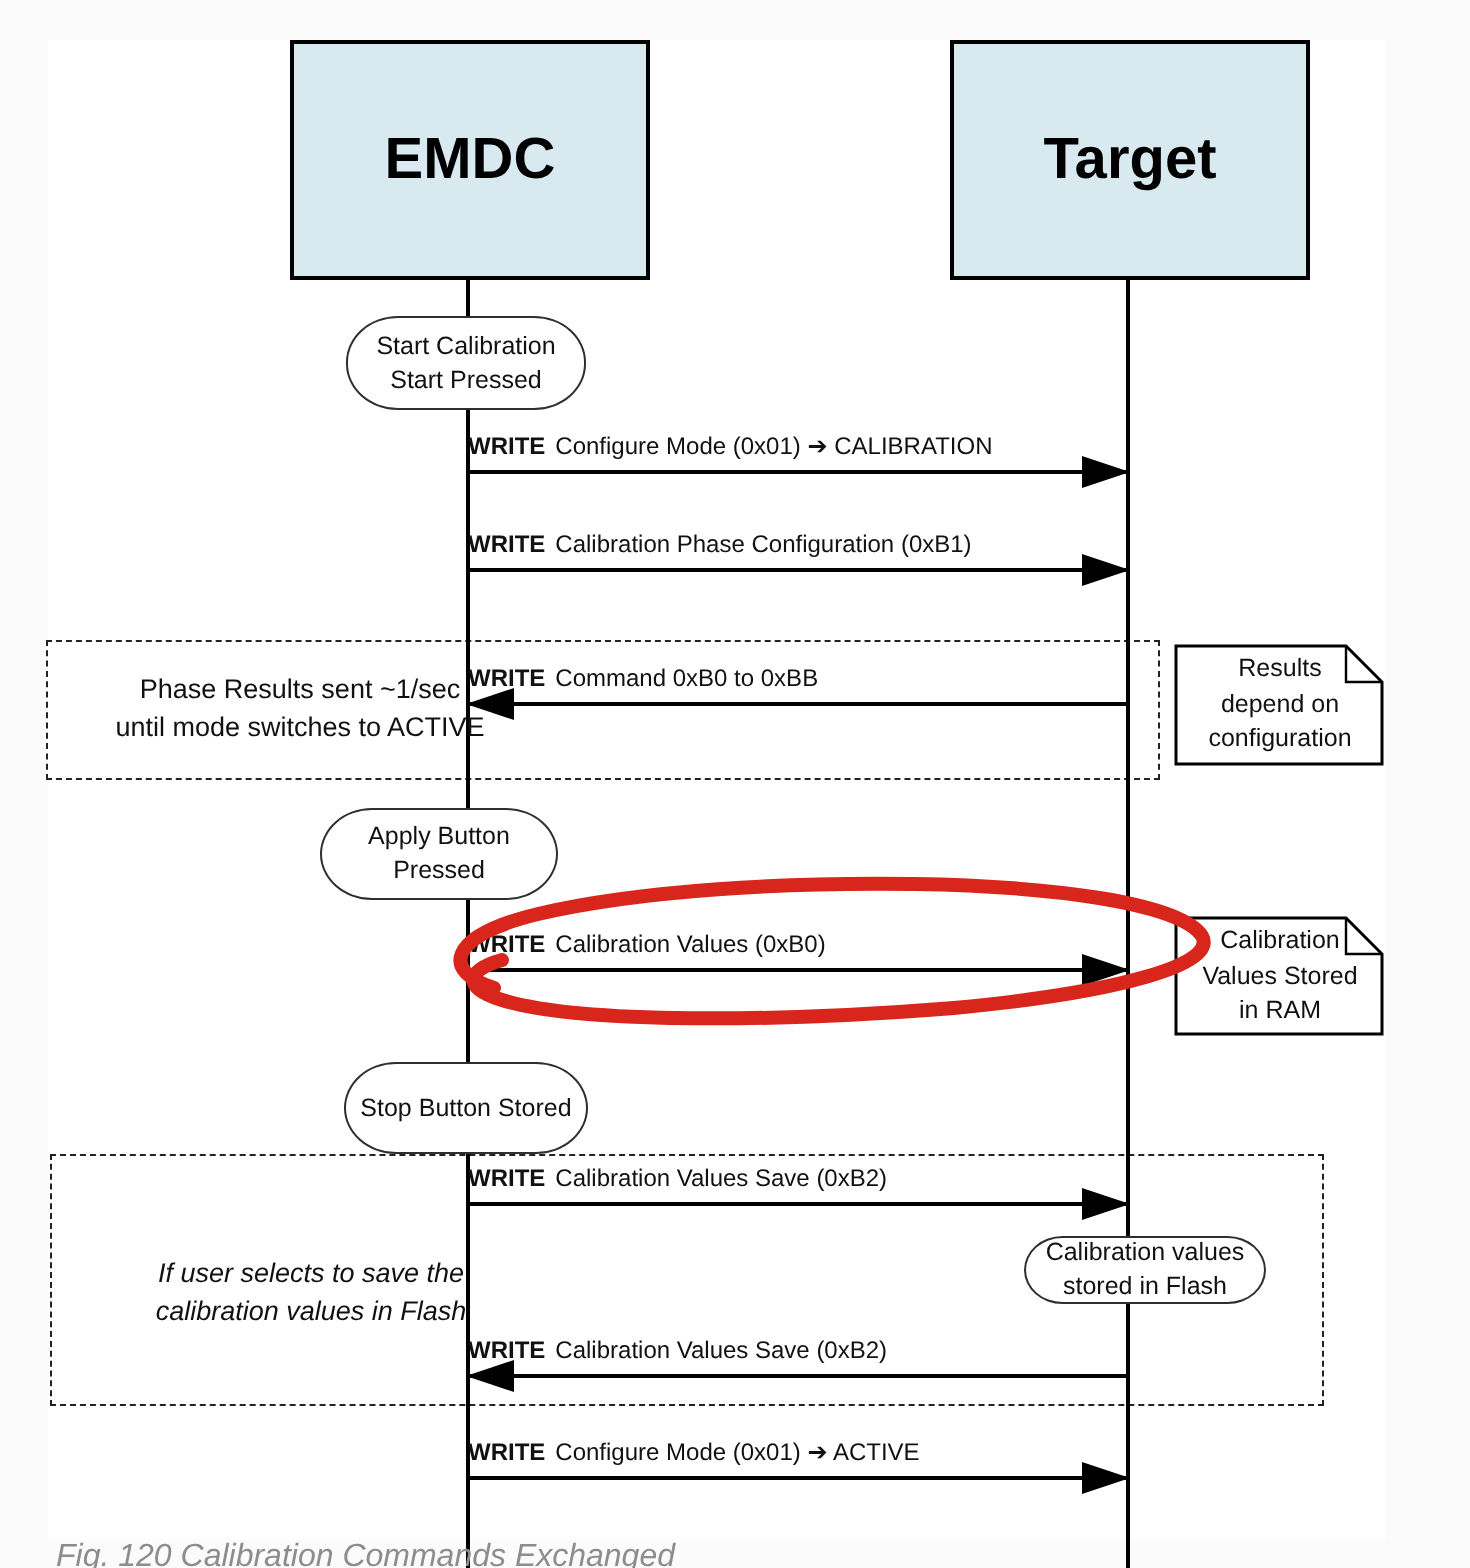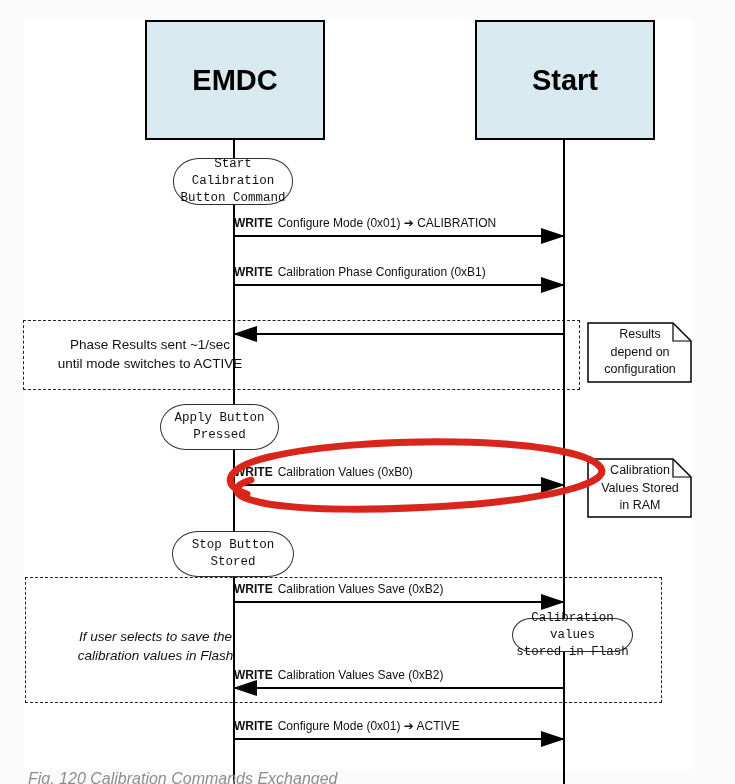--- a/index.html
+++ b/index.html
@@ -28,21 +28,21 @@
   .msg-line{position:relative;margin-top:3px;height:2px;background:#000;}
   .ah-r{position:absolute;right:-1px;top:-7px;width:0;height:0;border-style:solid;
         border-width:8px 0 8px 24px;border-color:transparent transparent transparent #000;}
   .ah-l{position:absolute;left:-1px;top:-7px;width:0;height:0;border-style:solid;
         border-width:8px 24px 8px 0;border-color:transparent #000 transparent transparent;}
 
   
   .oval{
     position:absolute;background:#fff;border:1.5px solid #2f2f2f;border-radius:26px/23px;
     display:flex;flex-direction:column;align-items:center;justify-content:center;
-    font-size:12.5px;line-height:17px;text-align:center;z-index:3;box-sizing:border-box;font-family:Liberation Mono, monospace;
+    font-size:12.5px;line-height:17px;text-align:center;z-index:3;box-sizing:border-box;
   }
 
   
   .dashed{position:absolute;border:1.5px dashed #222;z-index:1;box-sizing:border-box;}
   .dbox-text{position:absolute;text-align:center;font-size:13.5px;line-height:19px;z-index:2;}
 
   
   .note{position:absolute;width:106px;z-index:3;}
   .note svg{position:absolute;left:0;top:0;}
   .note-text{position:relative;text-align:center;font-size:12.5px;line-height:17.5px;padding-top:4px;}
@@ -59,41 +59,41 @@
 </head>
 <body>
 
 <div id="stage">
   <div class="white-area"></div>
 
   <div class="actor" style="left:145px;">
     <span>EMDC</span>
   </div>
   <div class="actor" style="left:475px;">
-    <span>Start</span>
+    <span>Target</span>
   </div>
 
   <div class="lifeline" style="left:233px;"></div>
   <div class="lifeline" style="left:563px;"></div>
 
   <div class="dashed" style="left:23px;top:320px;width:557px;height:70px;"></div>
   <div class="dbox-text" style="left:34px;top:335px;width:232px;">
     <div>Phase Results sent ~1/sec</div>
     <div>until mode switches to ACTIVE</div>
   </div>
 
   <div class="dashed" style="left:25px;top:577px;width:637px;height:126px;"></div>
   <div class="dbox-text" style="left:48px;top:627px;width:215px;font-style:italic;">
     <div>If user selects to save the</div>
     <div>calibration values in Flash</div>
   </div>
 
   <div class="oval" style="left:173px;top:158px;width:120px;height:47px;">
     <div>Start Calibration</div>
-    <div>Button Command</div>
+    <div>Start Pressed</div>
   </div>
   <div class="oval" style="left:160px;top:404px;width:119px;height:46px;">
     <div>Apply Button</div>
     <div>Pressed</div>
   </div>
   <div class="oval" style="left:172px;top:531px;width:122px;height:46px;">
     <div>Stop Button Stored</div>
     <div></div>
   </div>
   <div class="oval" style="left:512px;top:618px;width:121px;height:34px;">
@@ -109,20 +109,21 @@
   </div>
 
   <div class="msg" style="top:263px;">
     <div class="msg-label"><b>WRITE</b><span>Calibration Phase Configuration  (0xB1)</span></div>
     <div class="msg-line">
         <i class="ah-r"></i>
       </div>
   </div>
 
   <div class="msg" style="top:330px;">
+    <div class="msg-label"><b>WRITE</b><span>Command 0xB0 to 0xBB</span></div>
     <div class="msg-line">
         <i class="ah-l"></i>
       </div>
   </div>
 
   <div class="msg" style="top:463px;">
     <div class="msg-label"><b>WRITE</b><span>Calibration Values (0xB0)</span></div>
     <div class="msg-line">
         <i class="ah-r"></i>
       </div>

